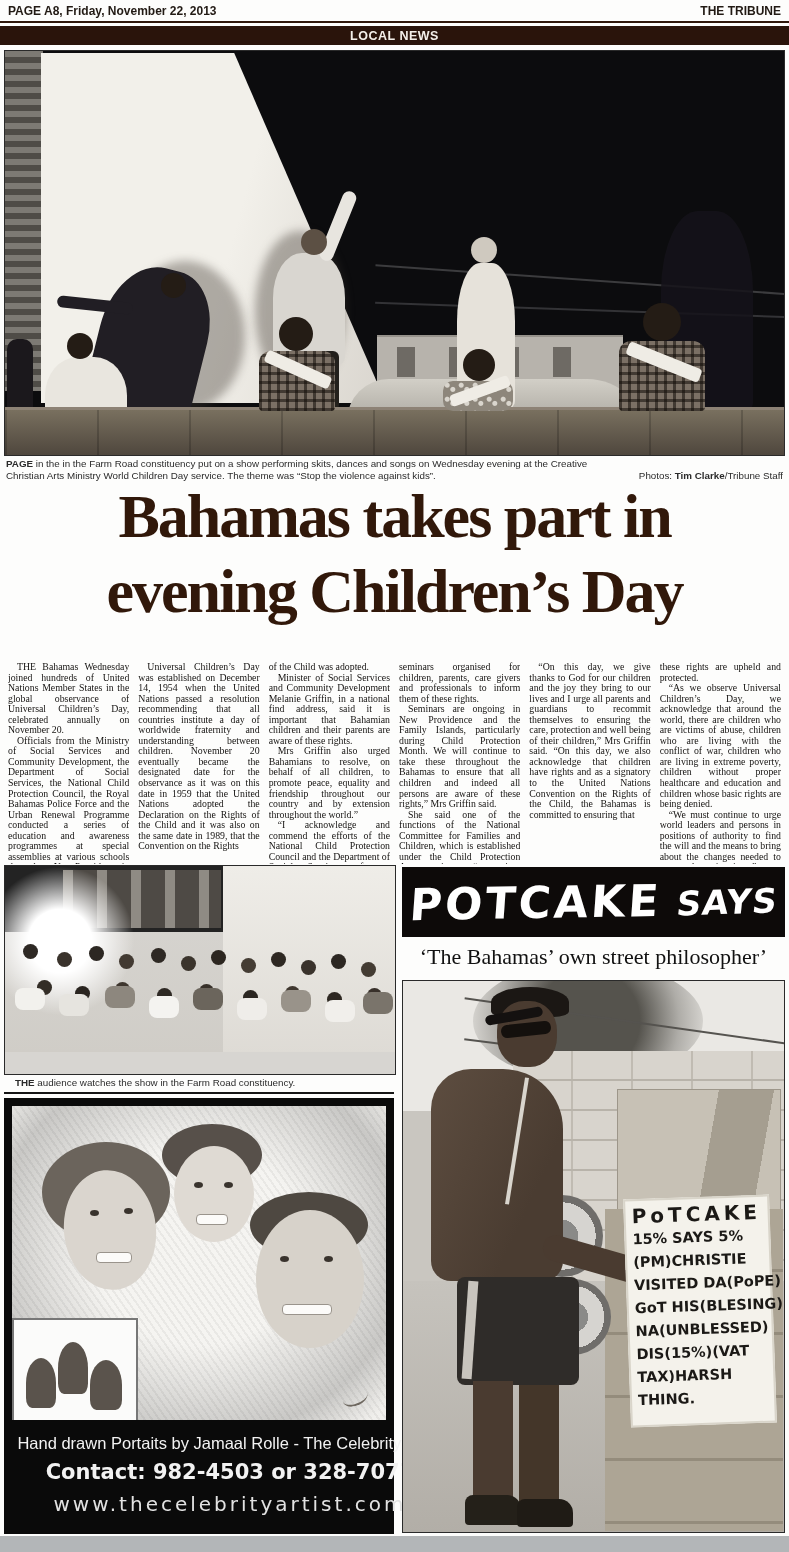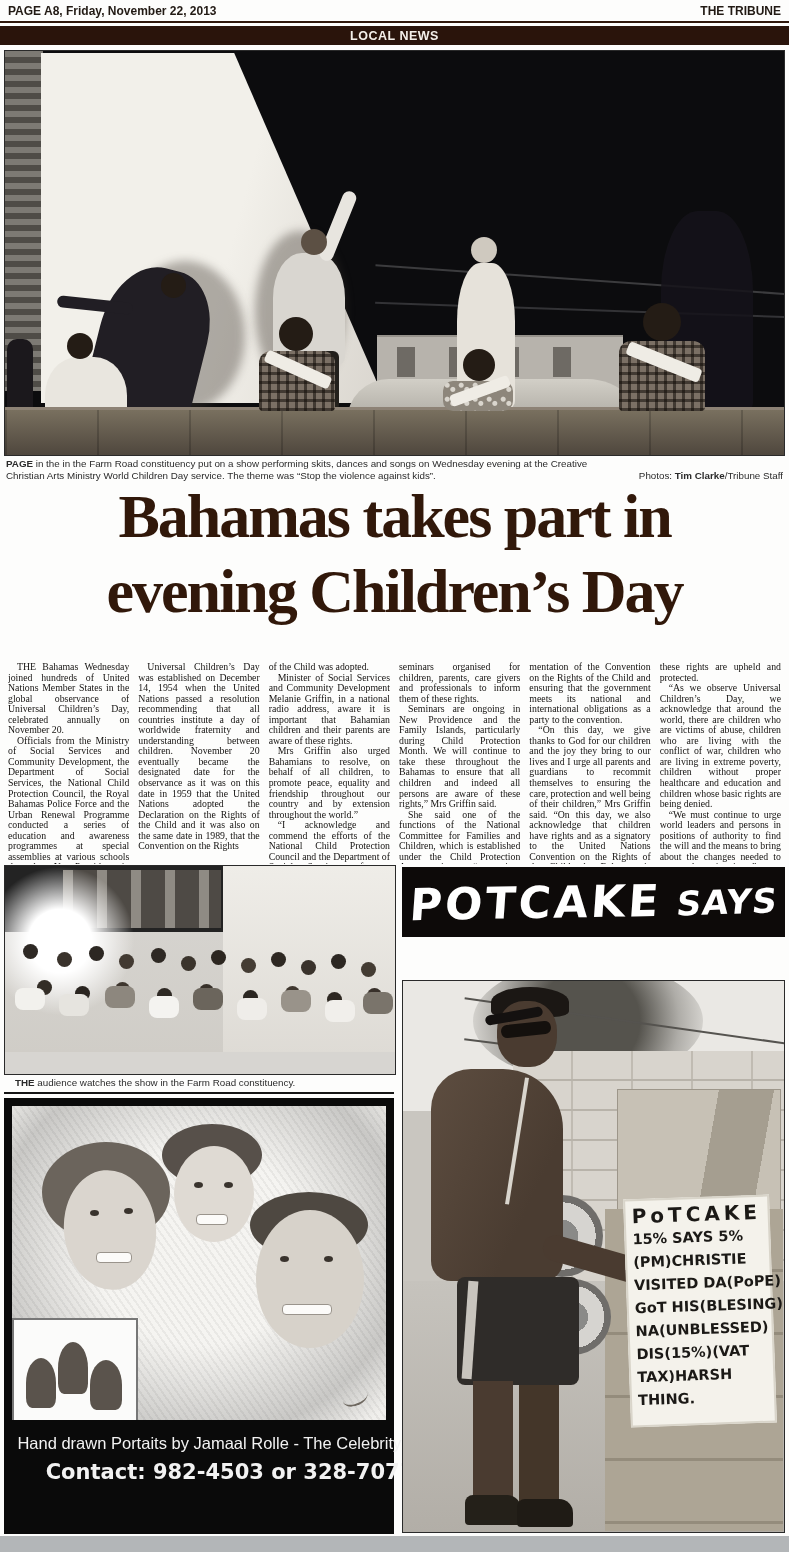--- a/index.html
+++ b/index.html
@@ -237,31 +237,30 @@
   <div class="columns" id="article-columns">
       <div class="col">
         <p>THE Bahamas Wednesday joined hundreds of United Nations Member States in the global observance of Universal Children’s Day, celebrated annually on November 20.</p>
         <p>Officials from the Ministry of Social Services and Community Development, the Department of Social Services, the National Child Protection Council, the Royal Bahamas Police Force and the Urban Renewal Programme conducted a series of education and awareness programmes at special assemblies at various schools throughout New Providence in celebration of Universal</p>
       </div>
       <div class="col">
         <p>Universal Children’s Day was established on December 14, 1954 when the United Nations passed a resolution recommending that all countries institute a day of worldwide fraternity and understanding between children. November 20 eventually became the designated date for the observance as it was on this date in 1959 that the United Nations adopted the Declaration on the Rights of the Child and it was also on the same date in 1989, that the Convention on the Rights</p>
       </div>
       <div class="col">
         <p class="cont">of the Child was adopted.</p>
-        <p>Minister of Social Services and Community Development Melanie Griffin, in a national radio address, aware it is important that Bahamian children and their parents are aware of these rights.</p>
+        <p>Minister of Social Services and Community Development Melanie Griffin, in a national find address, said it is important that Bahamian children and their parents are aware of these rights.</p>
         <p>Mrs Griffin also urged Bahamians to resolve, on behalf of all children, to promote peace, equality and friendship throughout our country and by extension throughout the world.”</p>
         <p>“I acknowledge and commend the efforts of the National Child Protection Council and the Department of Social Services of my Ministry for the ‘I Gat A Right’</p>
       </div>
       <div class="col">
         <p class="cont">seminars organised for children, parents, care givers and professionals to inform them of these rights.</p>
         <p>Seminars are ongoing in New Providence and the Family Islands, particularly during Child Protection Month. We will continue to take these throughout the Bahamas to ensure that all children and indeed all persons are aware of these rights,” Mrs Griffin said.</p>
         <p>She said one of the functions of the National Committee for Families and Children, which is established under the Child Protection Act, is “promoting, monitoring and evaluating the imple-</p>
       </div>
       <div class="col">
-        <p class="cont">mentation of the Convention on the Rights of the Child and ensuring that the government meets its national and international obligations as a party to the convention.</p>
         <p>“On this day, we give thanks to God for our children and the joy they bring to our lives and I urge all parents and guardians to recommit themselves to ensuring the care, protection and well being of their children,” Mrs Griffin said. “On this day, we also acknowledge that children have rights and as a signatory to the United Nations Convention on the Rights of the Child, the Bahamas is committed to ensuring that</p>
       </div>
       <div class="col">
         <p class="cont">these rights are upheld and protected.</p>
         <p>“As we observe Universal Children’s Day, we acknowledge that around the world, there are children who are victims of abuse, children who are living with the conflict of war, children who are living in extreme poverty, children without proper healthcare and education and children whose basic rights are being denied.</p>
         <p>“We must continue to urge world leaders and persons in positions of authority to find the will and the means to bring about the changes needed to correct these situations.”</p>
       </div>
     </div>
 
   <div id="aud-photo" class="photo">
@@ -297,26 +296,28 @@
       <div class="smile" style="left:270px;top:198px;width:48px;"></div>
       <div class="ad-inset">
         <div class="blob" style="left:12px;top:38px;width:30px;height:50px;"></div>
         <div class="blob" style="left:44px;top:22px;width:30px;height:52px;"></div>
         <div class="blob" style="left:76px;top:40px;width:32px;height:50px;"></div>
       </div>
       <div class="ad-sig"></div>
     </div>
     <div id="ad-line1" class="ad-text">Hand drawn Portaits by Jamaal Rolle - The Celebrity Artist</div>
     <div id="ad-line2" class="ad-text">Contact: 982-4503 or 328-7077</div>
+    <div id="ad-line3" class="ad-text">www.thecelebrityartist.com</div>
   </div>
 
   <div id="pot-banner">
     <span class="w1">POTCAKE</span>
     <span class="w2">SAYS</span>
   </div>
+  <div id="pot-tagline">‘The Bahamas’ own street philosopher’</div>
 
   <div id="pot-photo" class="photo">
     <div class="pp-sky"></div>
     <div class="pp-tree"></div>
     <div class="pp-wire1"></div>
     <div class="pp-wire2"></div>
     <div class="pp-wall"></div>
     <div class="pp-ground"></div>
     <div class="pp-carton"></div>
     <div class="pp-stack"></div>

